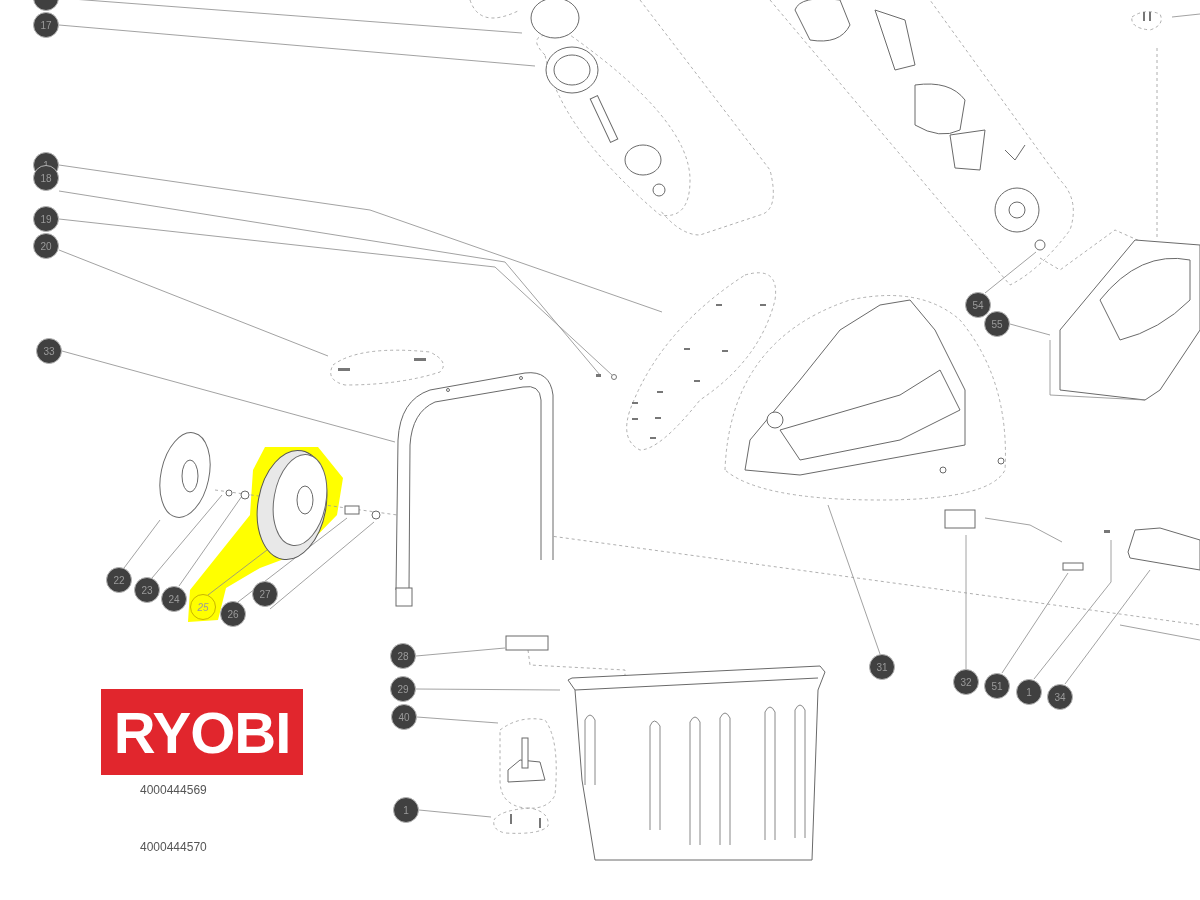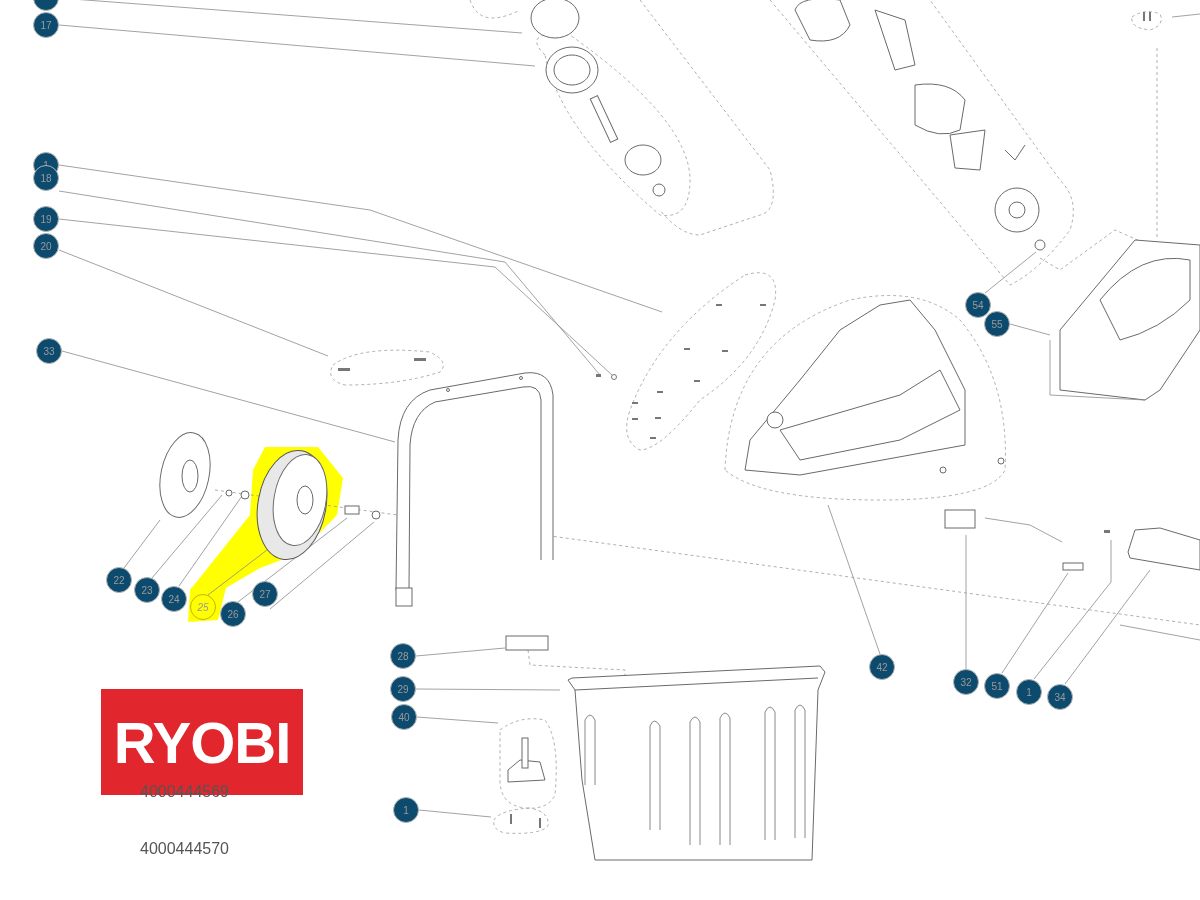--- a/index.html
+++ b/index.html
@@ -1,27 +1,27 @@
 <!DOCTYPE html>
 <html><head>
 <meta charset="utf-8">
 <style>
   html, body { margin:0; padding:0; background:#ffffff; }
   #stage { position:relative; width:1200px; height:900px; overflow:hidden; background:#ffffff;
     font-family:"Liberation Sans", sans-serif; }
   svg#art { position:absolute; left:0; top:0; width:1200px; height:900px; }
   .callout { position:absolute; width:26px; height:26px; margin-left:-13px; margin-top:-13px;
-    border:1px solid #b4b4b4; border-radius:50%; background:#0c4a6e; color:#9a9a9a;
+    border:1px solid #b4b4b4; border-radius:50%; background:#404040; color:#9a9a9a;
     font-size:10px; line-height:26px; text-align:center; box-sizing:border-box; cursor:pointer; }
   .callout.hl { background:transparent; border-color:#c8b400;font-style:italic; }
-  .logo { position:absolute; left:101px; top:689px; width:202px; height:106px; background:#e1262d;
+  .logo { position:absolute; left:101px; top:689px; width:202px; height:86px; background:#e1262d;
     display:flex; align-items:center; justify-content:center; }
   .logo span { color:#ffffff; font-weight:bold; font-size:58px; letter-spacing:-1px;
     font-family:"Liberation Sans", sans-serif; }
-  .partno { position:absolute; left:140px; font-size:16px; color:#555555; }
+  .partno { position:absolute; left:140px; font-size:12px; color:#555555; }
   .ln { stroke:#8a8a8a; stroke-width:0.8; fill:none; }
   .dash { stroke:#9a9a9a; stroke-width:0.8; fill:none; stroke-dasharray:3 3; }
   .part { stroke:#6a6a6a; stroke-width:1; fill:#ffffff; }
   .partd { stroke:#555; stroke-width:1; fill:#e8e8e8; }
 </style>
 </head>
 <body>
 
 <div id="stage">
 
@@ -170,21 +170,21 @@
   <div class="callout" style="left:119px;top:580px">22</div>
   <div class="callout" style="left:147px;top:590px">23</div>
   <div class="callout" style="left:174px;top:599px">24</div>
   <div class="callout hl" style="left:203px;top:607px">25</div>
   <div class="callout" style="left:233px;top:614px">26</div>
   <div class="callout" style="left:265px;top:594px">27</div>
   <div class="callout" style="left:403px;top:656px">28</div>
   <div class="callout" style="left:403px;top:689px">29</div>
   <div class="callout" style="left:404px;top:717px">40</div>
   <div class="callout" style="left:406px;top:810px">1</div>
-  <div class="callout" style="left:882px;top:667px">42</div>
+  <div class="callout" style="left:882px;top:667px">31</div>
   <div class="callout" style="left:966px;top:682px">32</div>
   <div class="callout" style="left:997px;top:686px">51</div>
   <div class="callout" style="left:1029px;top:692px">1</div>
   <div class="callout" style="left:1060px;top:697px">34</div>
   <div class="callout" style="left:978px;top:305px">54</div>
   <div class="callout" style="left:997px;top:324px">55</div>
 
   <div class="logo">
     <span>RYOBI</span>
   </div>

